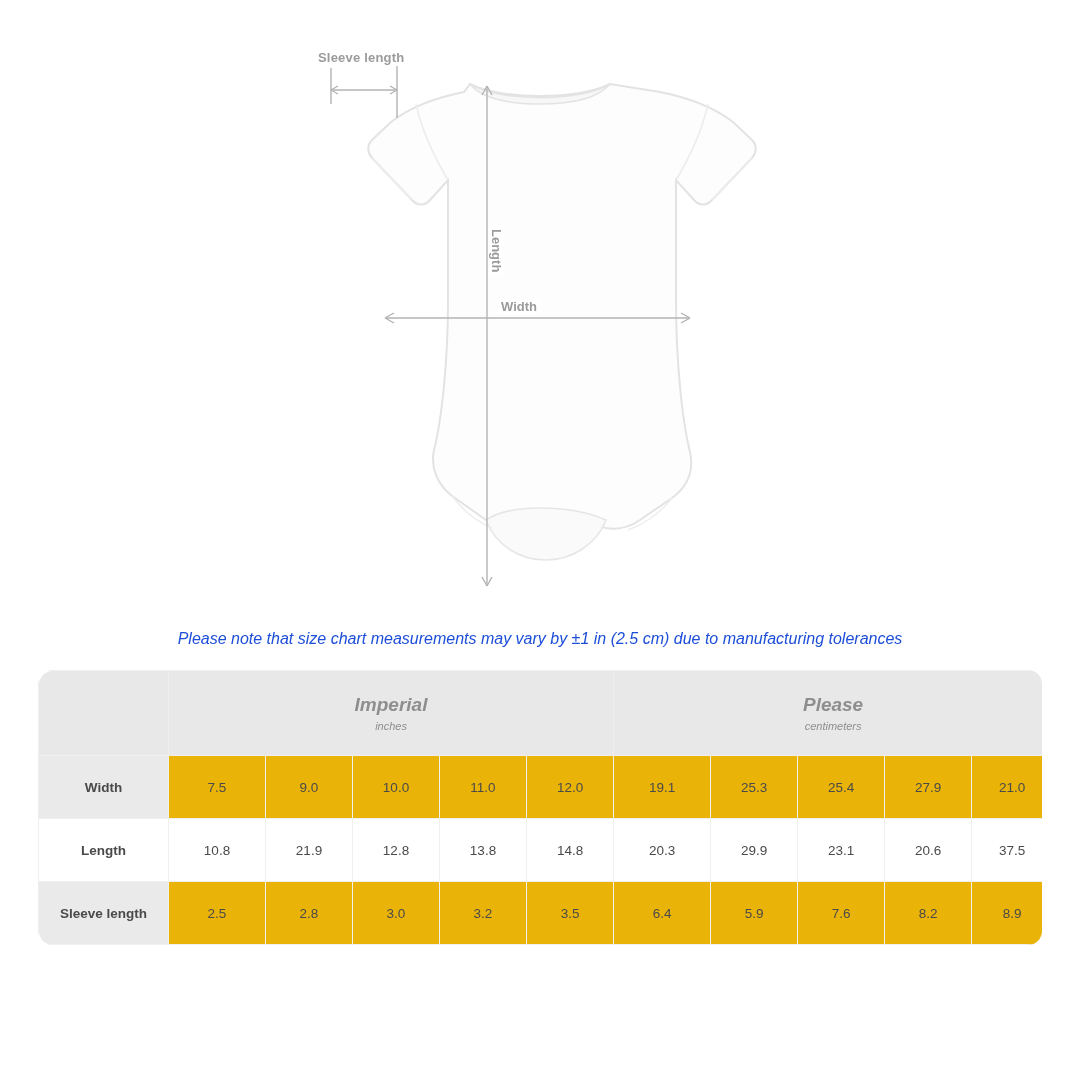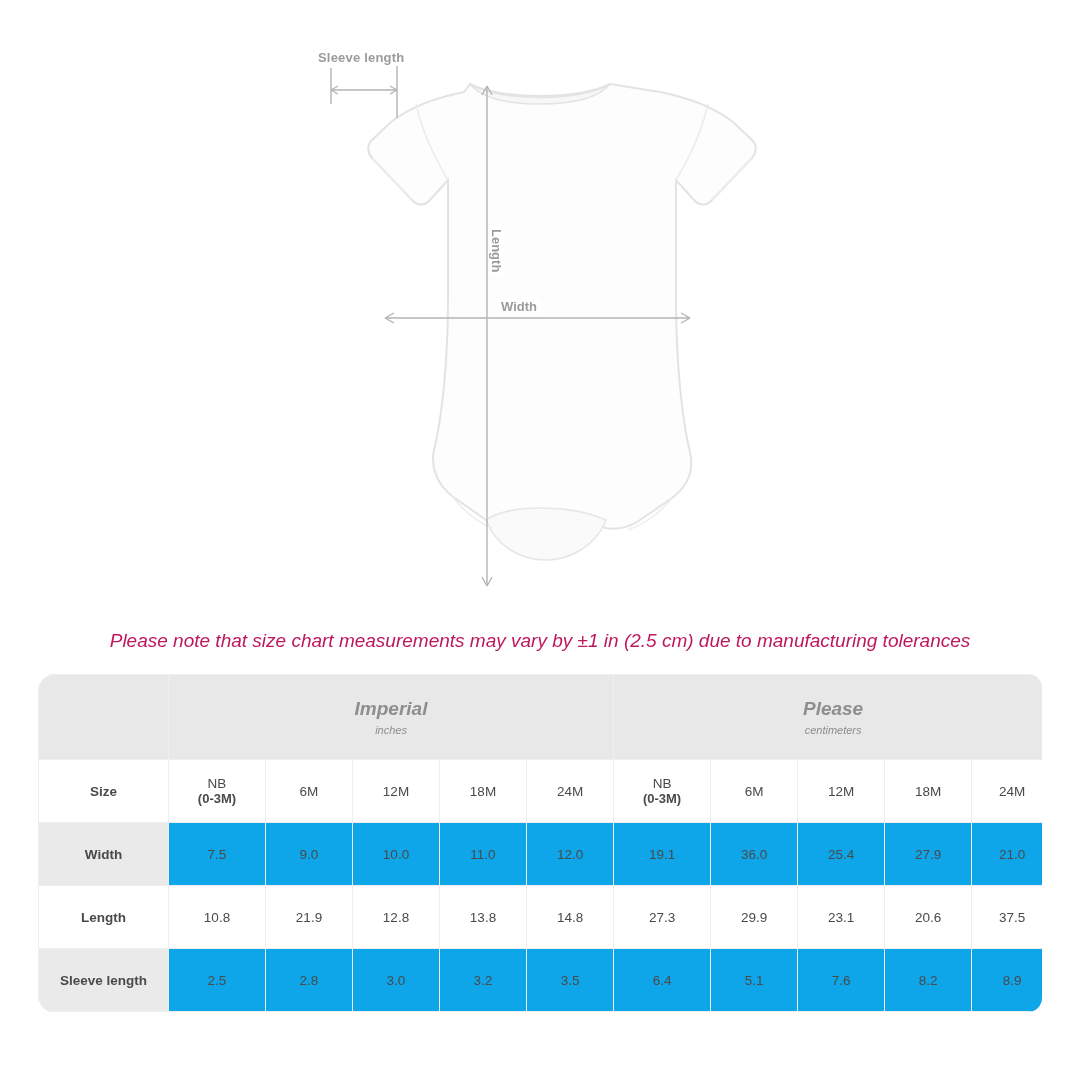--- a/index.html
+++ b/index.html
@@ -67,23 +67,23 @@
     text-align: center;
     margin-top: 18px;
   }
   .chart-title {
     font-size: 21px;
     font-weight: bold;
     color: #3c3c3c;
     margin: 0 0 10px 0;
   }
   .chart-note {
-    font-size: 19px;
+    font-size: 16px;
     font-style: italic;
-    color: #be185d;
+    color: #1d4ed8;
     margin: 8px;
   }
 
   
   .table-wrap {
     margin: 22px 38px 0 38px;
     border-radius: 14px;
     overflow: hidden;
   }
   table.size-table {
@@ -137,21 +137,21 @@
     font-weight: bold;
     font-size: 13px;
   }
 
   
   .data-row td {
     height: 62px;
     vertical-align: middle;
     background: #ffffff;
   }
-  .data-row.alt td { background: #0ea5e9; }
+  .data-row.alt td { background: #eab308; }
   .data-row td.rowhead,
   .size-row td.rowhead {
     font-weight: bold;
   }
   .data-row.alt td.rowhead { background: #eaeaea; }
 
   .rounded-tl { border-top-left-radius: 14px; }
   .rounded-tr { border-top-right-radius: 14px; }
   .rounded-bl { border-bottom-left-radius: 14px; }
   .rounded-br { border-bottom-right-radius: 14px; }
@@ -265,76 +265,57 @@
         <td colspan="5">
           <div class="unit-name">Imperial</div>
           <div class="unit-sub">inches</div>
         </td>
         <td colspan="5" class="rounded-tr">
           <div class="unit-name">Please</div>
           <div class="unit-sub">centimeters</div>
         </td>
       </tr>
 
-      <tr class="size-row">
-        <td class="rowhead">Size</td>
-        <td>
-          <span>NB</span>
-          <span class="size-sub">(0-3M)</span>
-        </td>
-        <td>6M</td>
-        <td>12M</td>
-        <td>18M</td>
-        <td>24M</td>
-        <td>
-          <span>NB</span>
-          <span class="size-sub">(0-3M)</span>
-        </td>
-        <td>6M</td>
-        <td>12M</td>
-        <td>18M</td>
-        <td>24M</td>
-      </tr>
 
       <tr class="data-row alt">
         <td class="rowhead">Width</td>
         <td>7.5</td>
         <td>9.0</td>
         <td>10.0</td>
         <td>11.0</td>
         <td>12.0</td>
         <td>19.1</td>
-        <td>36.0</td>
+        <td>25.3</td>
         <td>25.4</td>
         <td>27.9</td>
         <td>21.0</td>
       </tr>
 
       <tr class="data-row">
         <td class="rowhead">Length</td>
         <td>10.8</td>
         <td>21.9</td>
         <td>12.8</td>
         <td>13.8</td>
         <td>14.8</td>
-        <td>27.3</td>
+        <td>20.3</td>
         <td>29.9</td>
         <td>23.1</td>
         <td>20.6</td>
         <td>37.5</td>
       </tr>
 
       <tr class="data-row alt">
         <td class="rowhead rounded-bl">Sleeve length</td>
         <td>2.5</td>
         <td>2.8</td>
         <td>3.0</td>
         <td>3.2</td>
         <td>3.5</td>
         <td>6.4</td>
-        <td>5.1</td>
+        <td>5.9</td>
         <td>7.6</td>
         <td>8.2</td>
         <td class="rounded-br">8.9</td>
       </tr>
     </tbody>
   </table>
 </div>
 
 </body></html>

